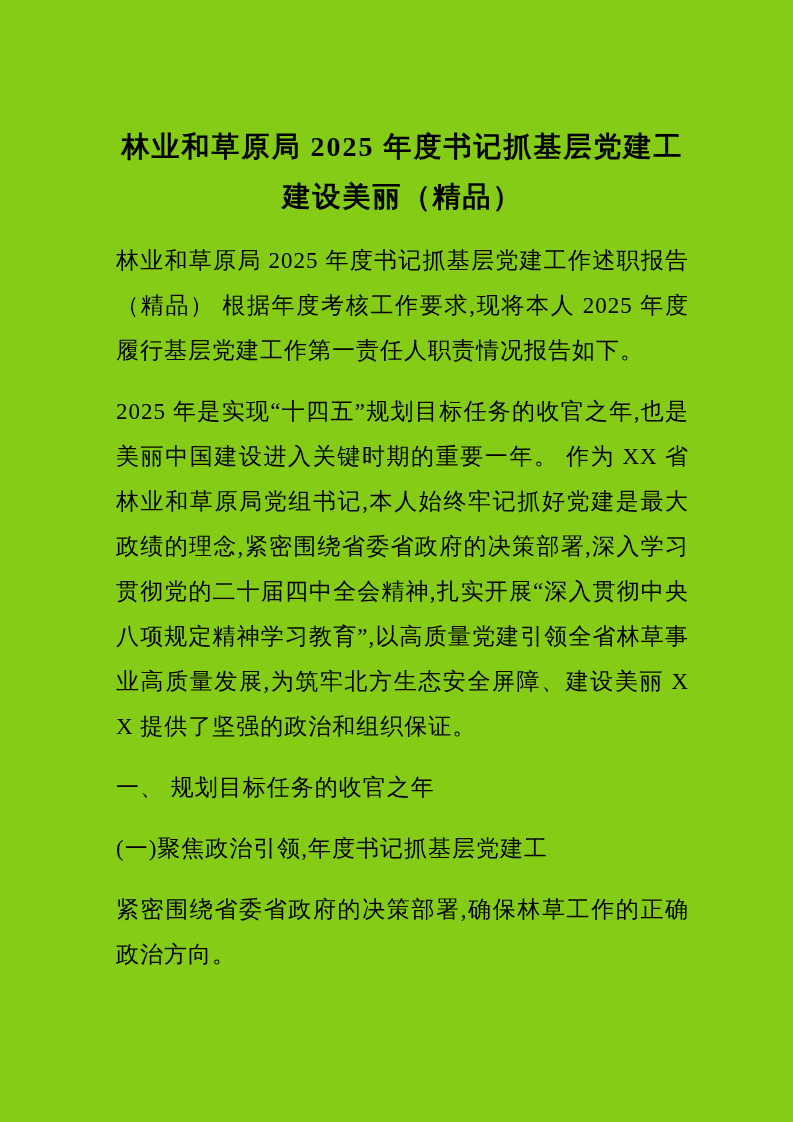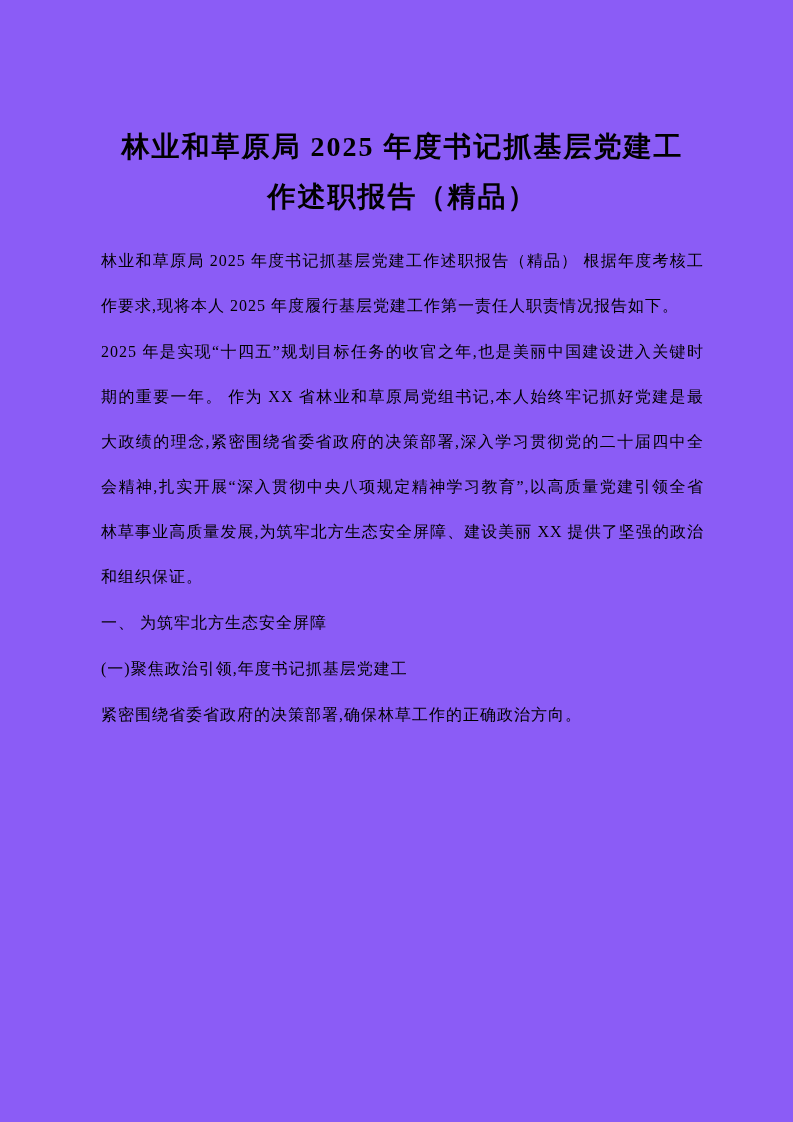--- a/index.html
+++ b/index.html
@@ -12,57 +12,57 @@
     height: 1122px;
     overflow: hidden;
     font-family: "Liberation Serif", serif;
     color: #000000;
   }
   .page {
     box-sizing: border-box;
     width: 793px;
     height: 1122px;
     padding: 122px 88px 0 100px;
-    background: #8b5cf6;
+    background: #84cc16;
   }
   .doc-title {
     margin: 0 0 16px 0;
     font-size: 28px;
     line-height: 50px;
     font-weight: bold;
     text-align: center;
     letter-spacing: 2px;
     color: #000000;
   }
   .doc-title .title-line {
     display: block;
     white-space: nowrap;
   }
   .doc-body p {
-    margin: 1px;
-    font-size: 16px;
+    margin: 16px;
+    font-size: 23px;
     line-height: 45px;
     letter-spacing: 1px;
     text-align: justify;
     text-justify: inter-ideograph;
     word-break: break-all;
     color: #000000;
   }
 </style>
 </head>
 <body>
 
 <div class="page">
 
   <h1 class="doc-title">
     <span class="title-line">林业和草原局 2025 年度书记抓基层党建工</span>
-    <span class="title-line">作述职报告（精品）</span>
+    <span class="title-line">建设美丽（精品）</span>
   </h1>
 
   <div class="doc-body">
     <p>林业和草原局 2025 年度书记抓基层党建工作述职报告（精品） 根据年度考核工作要求,现将本人 2025 年度履行基层党建工作第一责任人职责情况报告如下。</p>
     <p>2025 年是实现“十四五”规划目标任务的收官之年,也是美丽中国建设进入关键时期的重要一年。 作为 XX 省林业和草原局党组书记,本人始终牢记抓好党建是最大政绩的理念,紧密围绕省委省政府的决策部署,深入学习贯彻党的二十届四中全会精神,扎实开展“深入贯彻中央八项规定精神学习教育”,以高质量党建引领全省林草事业高质量发展,为筑牢北方生态安全屏障、建设美丽 XX 提供了坚强的政治和组织保证。</p>
-    <p>一、 为筑牢北方生态安全屏障</p>
+    <p>一、 规划目标任务的收官之年</p>
     <p>(一)聚焦政治引领,年度书记抓基层党建工</p>
     <p>紧密围绕省委省政府的决策部署,确保林草工作的正确政治方向。</p>
   </div>
 
 </div>
 
 </body></html>

